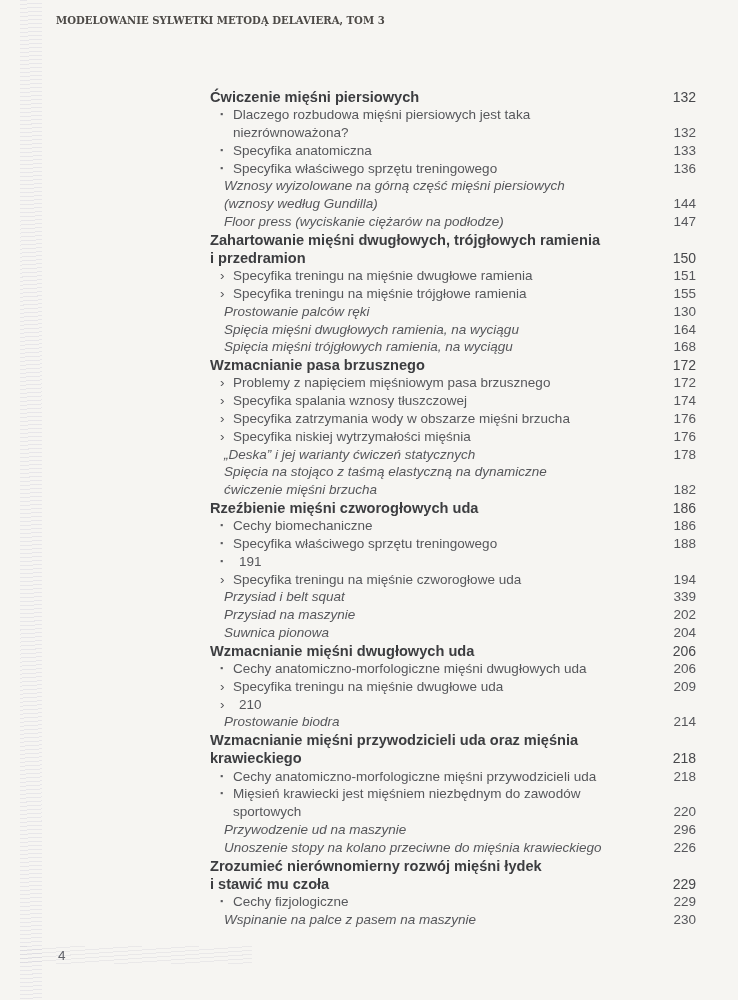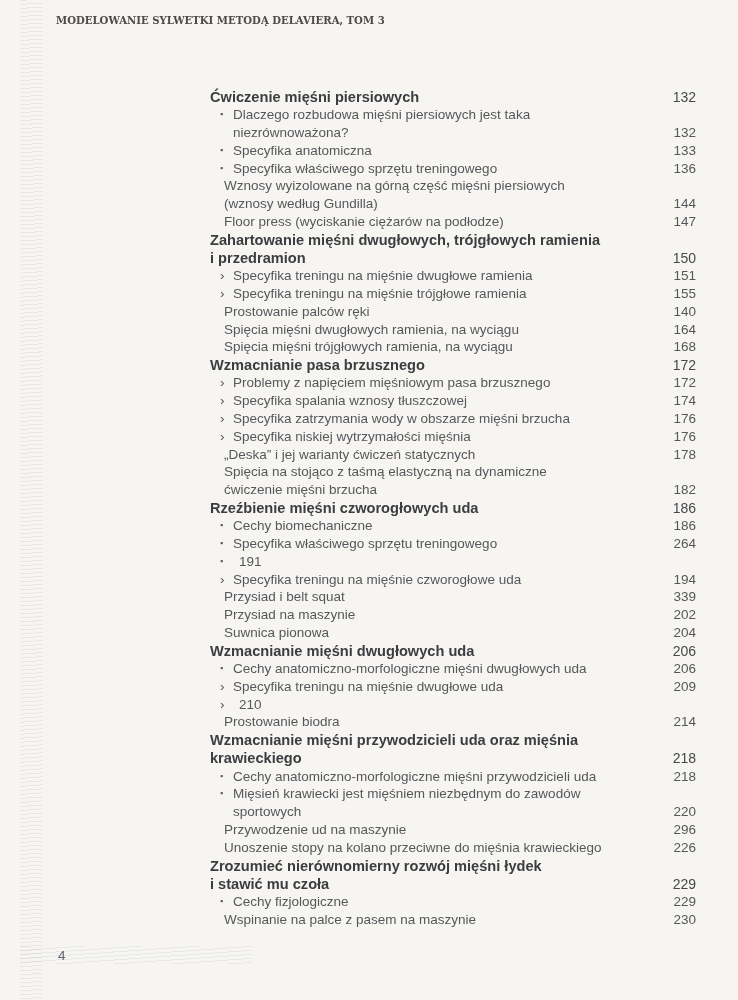--- a/index.html
+++ b/index.html
@@ -47,21 +47,21 @@
   }
   .row .marker {
     flex: 0 0 13px;
     margin-left: 10px;
     align-self: flex-start;
     line-height: 17.8px;
   }
   .row.type-square .marker  { font-size: 8.5px; }
   .row.type-chevron .marker { font-size: 13.5px; }
   .row-text { flex: 1 1 auto; white-space: pre-line; }
-  .row.type-italic .row-text { margin-left: 14px; }
+  .row.type-italic .row-text { margin-left: 14px; font-style: italic; }
   .row-page { flex: 0 0 auto; margin-left: 6px; text-align: center; }
 
   .row.type-section {
     font-weight: bold;
     font-size: 14.6px;
     line-height: 18.2px;
     color: var(--heading-color);
     gap: 9px;
   }
   .row.type-section .row-page {
@@ -128,21 +128,21 @@
         <div class="row-text">Specyfika treningu na mięśnie dwugłowe ramienia</div>
         <div class="row-page">151</div>
       </div>
       <div class="row type-chevron">
         <span class="marker">›</span>
         <div class="row-text">Specyfika treningu na mięśnie trójgłowe ramienia</div>
         <div class="row-page">155</div>
       </div>
       <div class="row type-italic">
         <div class="row-text">Prostowanie palców ręki</div>
-        <div class="row-page">140</div>
+        <div class="row-page">130</div>
       </div>
       <div class="row type-italic">
         <div class="row-text">Spięcia mięśni dwugłowych ramienia, na wyciągu</div>
         <div class="row-page">164</div>
       </div>
       <div class="row type-italic">
         <div class="row-text">Spięcia mięśni trójgłowych ramienia, na wyciągu</div>
         <div class="row-page">168</div>
       </div>
       <div class="row type-section">
@@ -183,21 +183,21 @@
         <div class="row-page">186</div>
       </div>
       <div class="row type-square">
         <span class="marker">▪</span>
         <div class="row-text">Cechy biomechaniczne</div>
         <div class="row-page">186</div>
       </div>
       <div class="row type-square">
         <span class="marker">▪</span>
         <div class="row-text">Specyfika właściwego sprzętu treningowego</div>
-        <div class="row-page">264</div>
+        <div class="row-page">188</div>
       </div>
       <div class="row type-square">
         <span class="marker">▪</span>
         <div class="row-page">191</div>
       </div>
       <div class="row type-chevron">
         <span class="marker">›</span>
         <div class="row-text">Specyfika treningu na mięśnie czworogłowe uda</div>
         <div class="row-page">194</div>
       </div>

